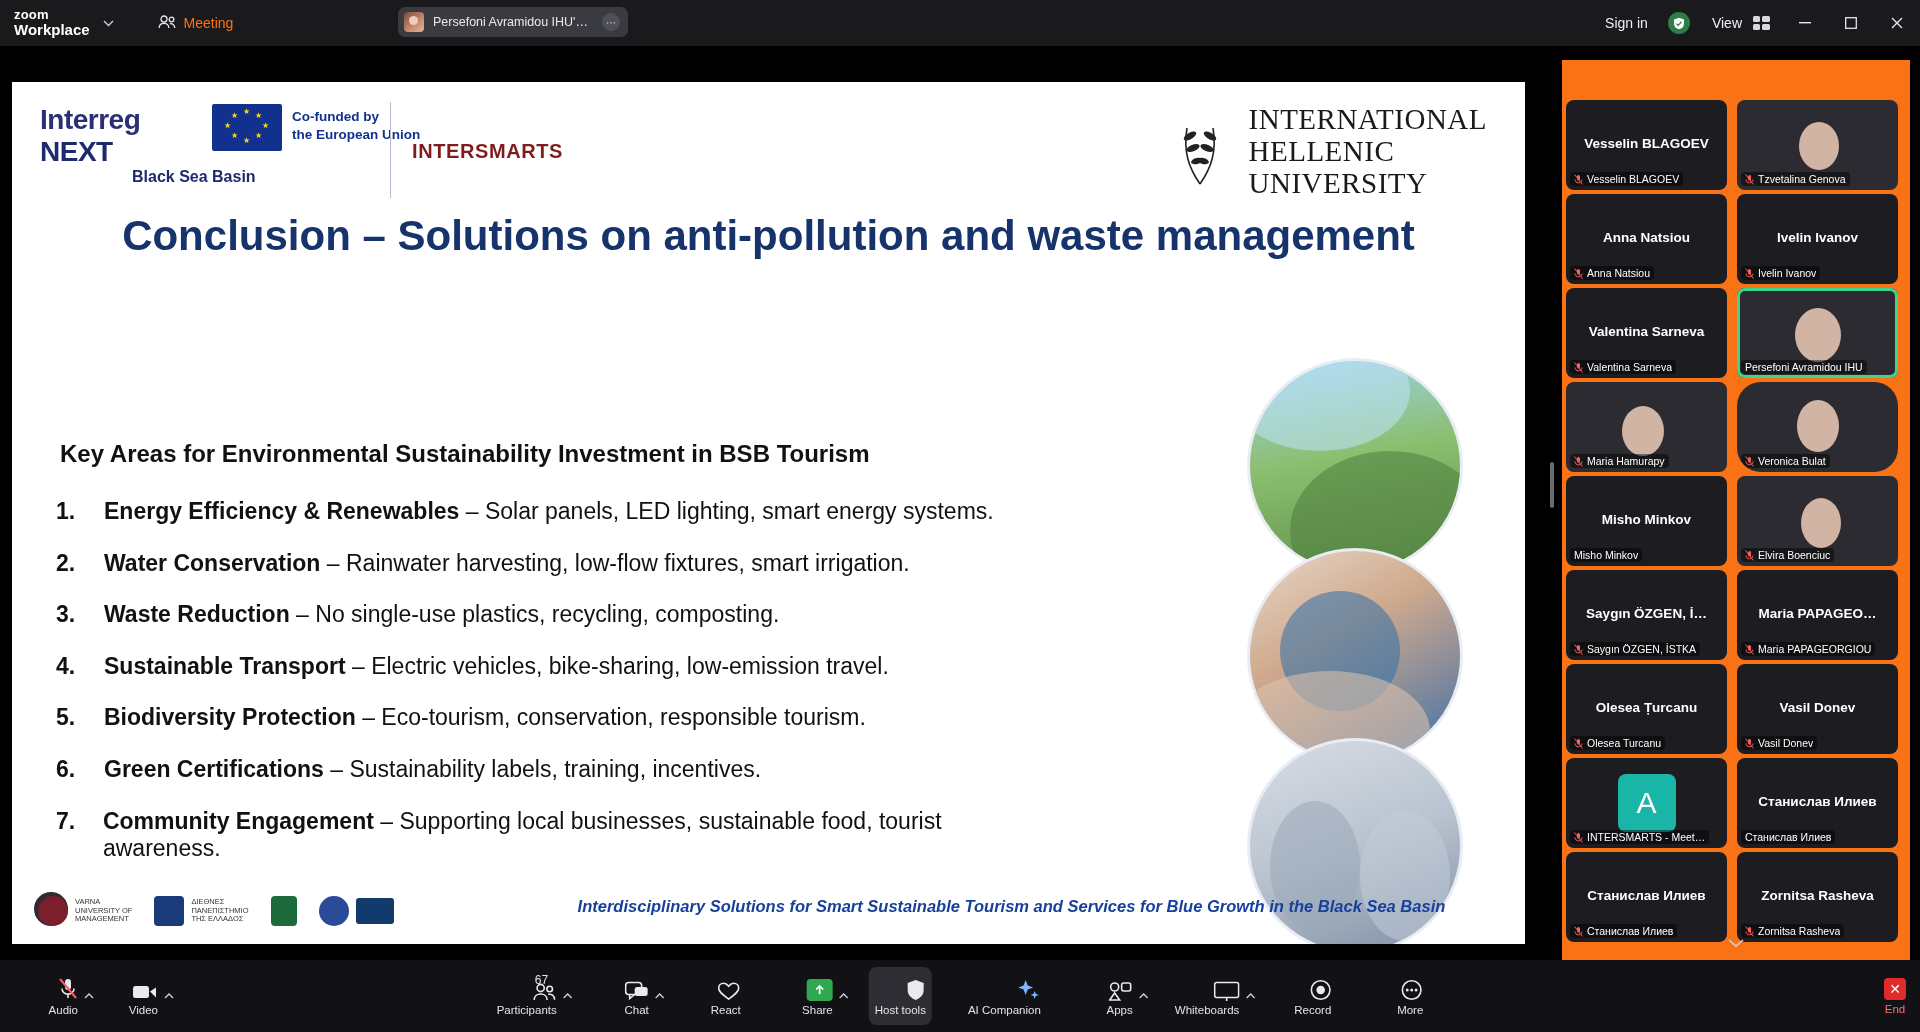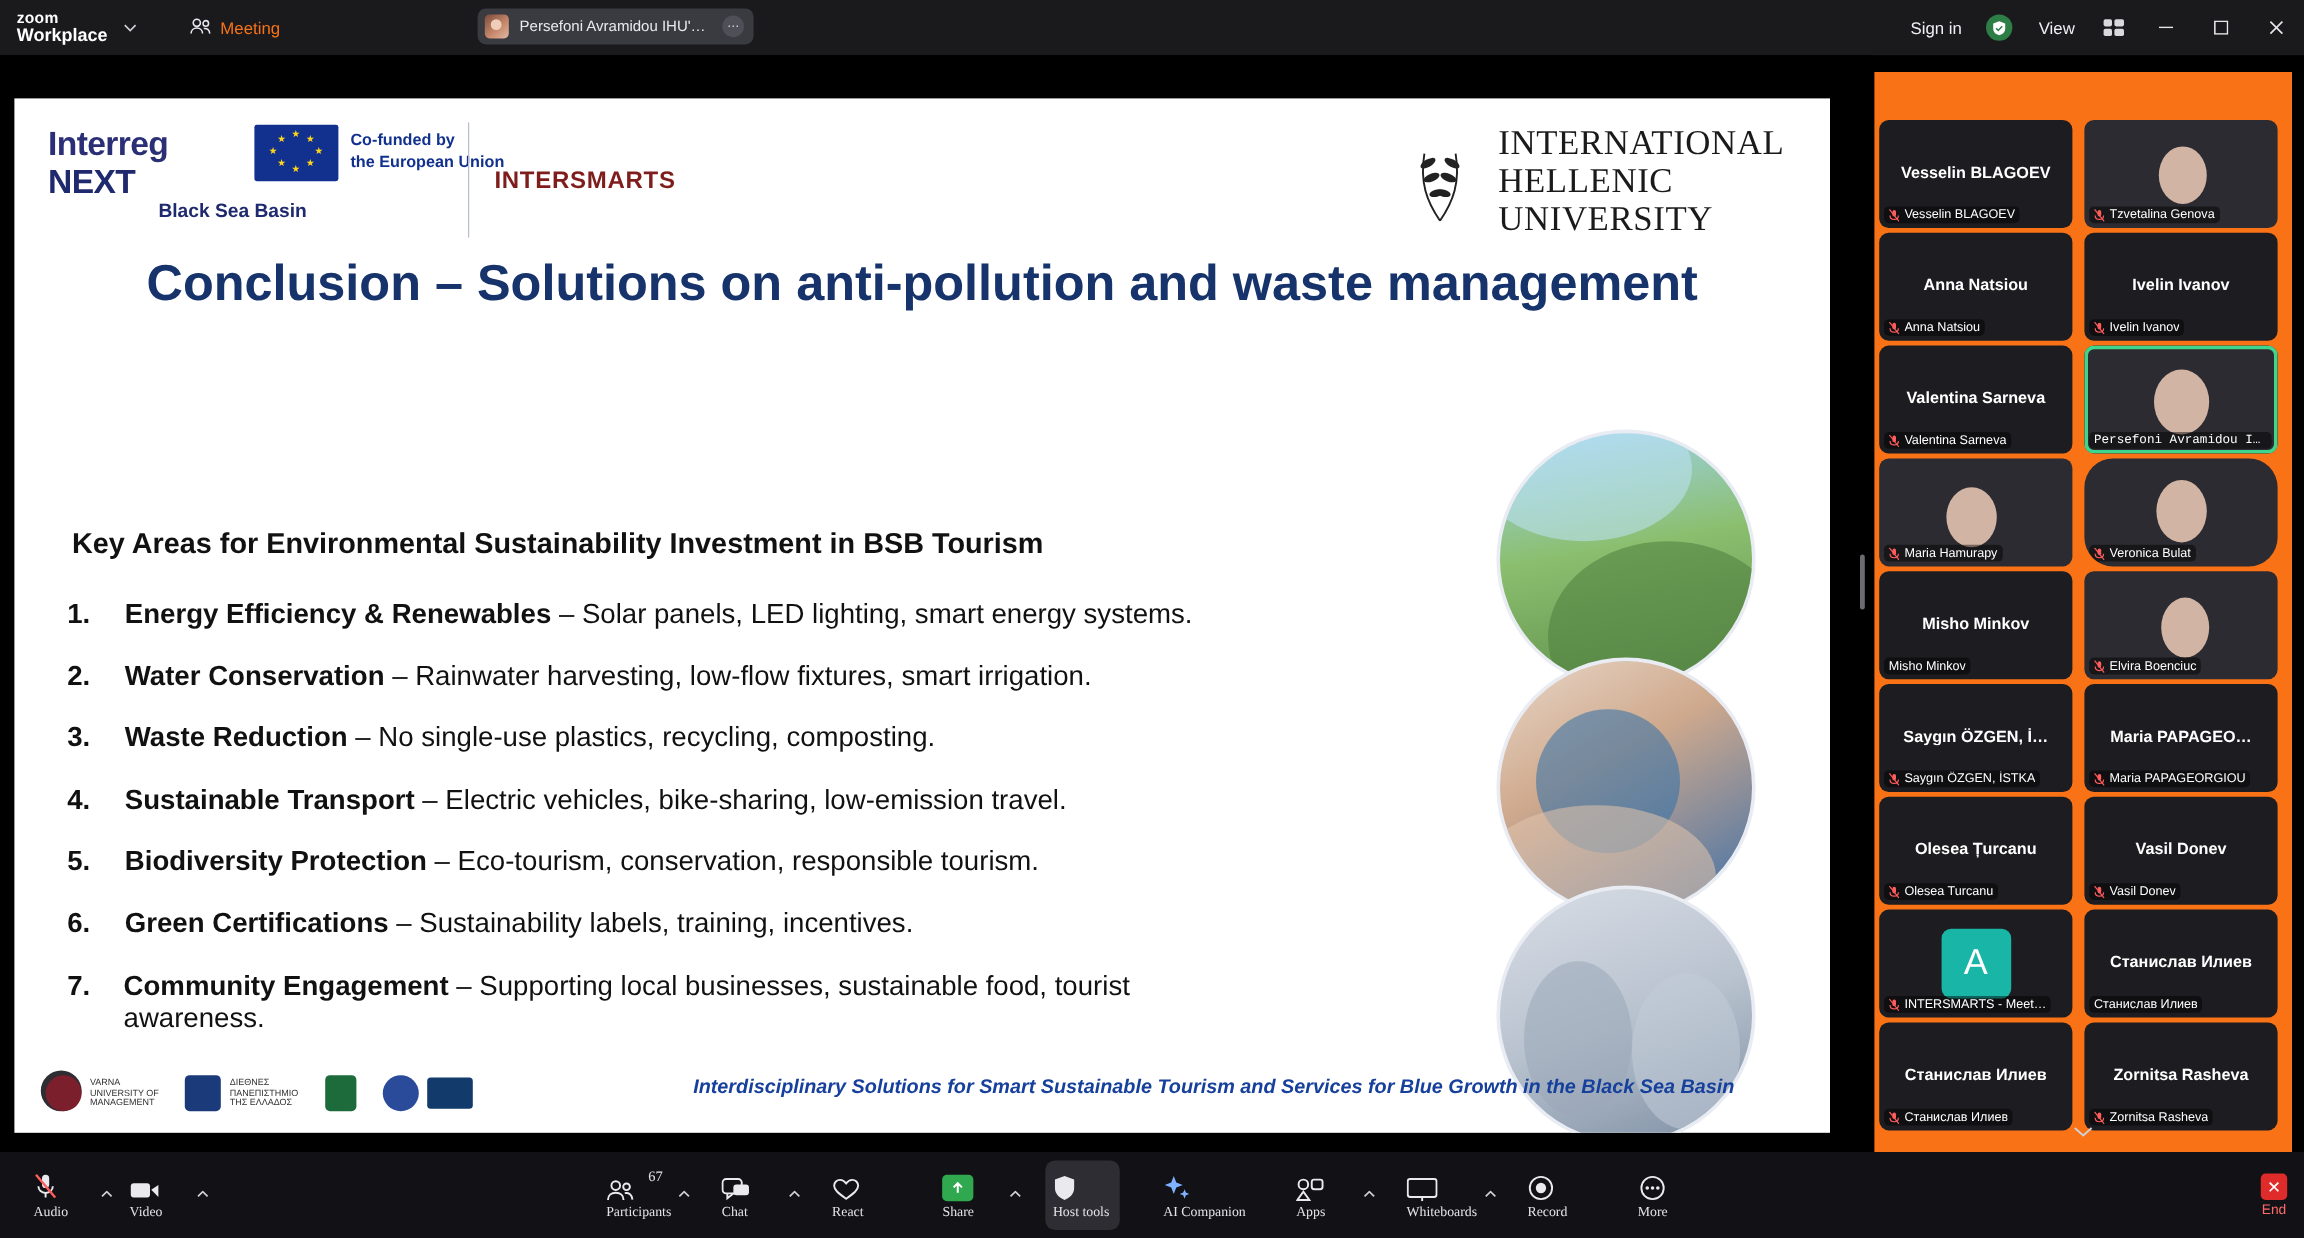--- a/index.html
+++ b/index.html
@@ -52,21 +52,21 @@
     color: #d9d9de; font-size: 10px; display: flex; align-items: center; justify-content: center;
     flex: none;
   }
   .tb-right { position: absolute; right: 0; top: 0; height: 46px; display: flex; align-items: center; }
   .signin { color: #f0f0f4; font-size: 14px; padding: 0 10px; }
   .shield {
     width: 22px; height: 22px; border-radius: 50%; background: #2d7d46;
     display: flex; align-items: center; justify-content: center; margin: 0 10px;
   }
   .shield svg { display:block; }
-  .view-btn { display: flex; align-items: center; gap: 24px; color: #f0f0f4; font-size: 14px; padding: 0 12px; }
+  .view-btn { display: flex; align-items: center; gap: 11px; color: #f0f0f4; font-size: 14px; padding: 0 12px; }
   .grid-ico { width: 17px; height: 14px; display: grid; grid-template-columns: 7px 8px; grid-template-rows: 6px 6px; gap: 2px; }
   .grid-ico i { background: #d8d8dd; border-radius: 1.5px; display:block; }
   .win-btn { width: 46px; height: 46px; display: flex; align-items: center; justify-content: center; color: #e6e6ea; }
 
   
   .stage { position: absolute; left: 0; top: 46px; width: 1560px; height: 928px; background: #000; }
   .slide {
     position: absolute; left: 12px; top: 36px; width: 1513px; height: 862px;
     background: #fff; overflow: hidden;
   }
@@ -135,21 +135,21 @@
   .rail {
     position: absolute; left: 1562px; top: 60px; width: 348px; height: 900px;
     background: #f97316; overflow: hidden;
   }
   .tiles { position: absolute; left: 0; top: 40px; width: 348px; }
   .tile {
     position: absolute; width: 161px; height: 90px; border-radius: 8px;
     background: #1d1d21; overflow: hidden;
   }
   .tile.video { background: #2b2b31; }
-  .tile.selected { box-shadow: 0 0 0 3px #3dd68c inset; font-family: Liberation Mono, monospace; }
+  .tile.selected { box-shadow: 0 0 0 3px #3dd68c inset; }
   .tile .avatarname {
     position: absolute; left: 0; right: 0; top: 50%; transform: translateY(-60%);
     text-align: center; color: #fff; font-size: 13.5px; font-weight: bold;
     padding: 0 6px; white-space: nowrap; overflow: hidden; text-overflow: ellipsis;
   }
   .tile .namebar {
     position: absolute; left: 4px; bottom: 4px; max-width: 152px;
     display: flex; align-items: center; gap: 4px;
     color: #fff; font-size: 10.5px; padding: 1px 4px; border-radius: 4px;
     background: rgba(0,0,0,.45); white-space: nowrap; overflow: hidden;
@@ -173,22 +173,22 @@
     width: 34px; height: 22px; display: flex; align-items: center; justify-content: center;
     color: #d0d0d6;
   }
 
   
   .toolbar {
     position: absolute; left: 0; bottom: 0; width: 1920px; height: 72px;
     background: #121216; display: flex; align-items: center;
   }
   .tool {
-    position: relative; display: flex; flex-direction: column; align-items: flex-start; justify-content: center;
-    gap: 3px; color: #e9e9ee; min-width: 62px; height: 58px; border-radius: 8px; padding: 0 6px; font-family: Liberation Serif, serif;
+    position: relative; display: flex; flex-direction: column; align-items: flex-end; justify-content: center;
+    gap: 3px; color: #e9e9ee; min-width: 62px; height: 58px; border-radius: 8px; padding: 0 6px;
   }
   .tool .ico { height: 24px; display: flex; align-items: flex-end; justify-content: center; }
   .tool .lbl { font-size: 11.5px; color: #e3e3e8; white-space: nowrap; }
   .tool.active { background: #2d2d33; }
   .tool .arrow { position: absolute; right: -10px; top: 18px; color: #cfcfd4; }
   .tool .count {
     position: absolute; left: 50%; margin-left: 8px; top: 6px; font-size: 12px; color: #e3e3e8;
   }
   .leftgroup { display: flex; align-items: center; gap: 18px; margin-left: 22px; }
   .centergroup { position: absolute; left: 50%; transform: translateX(-50%); display: flex; align-items: center; gap: 30px; }

